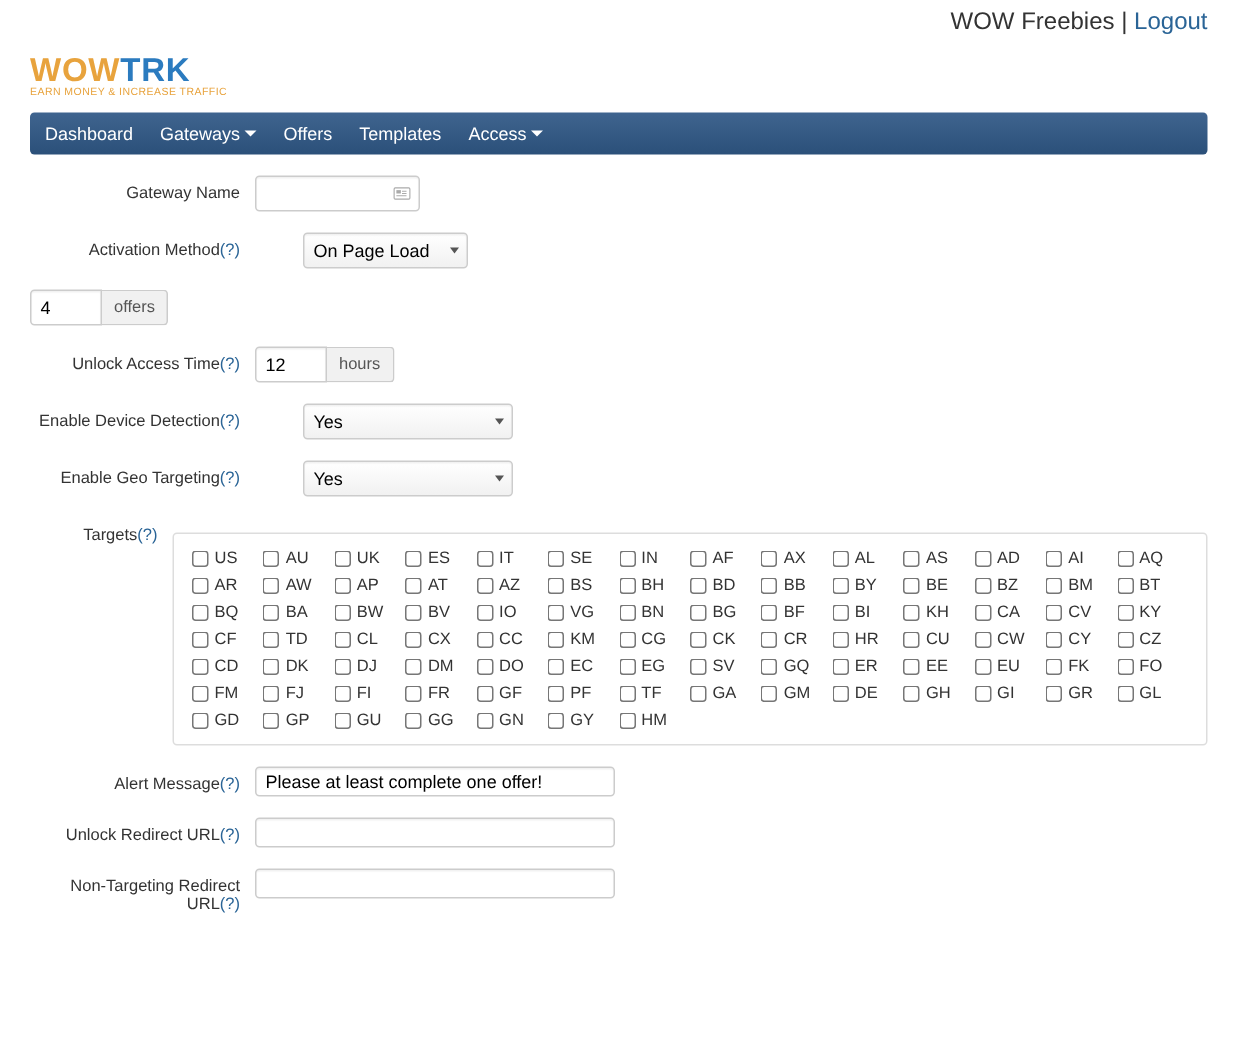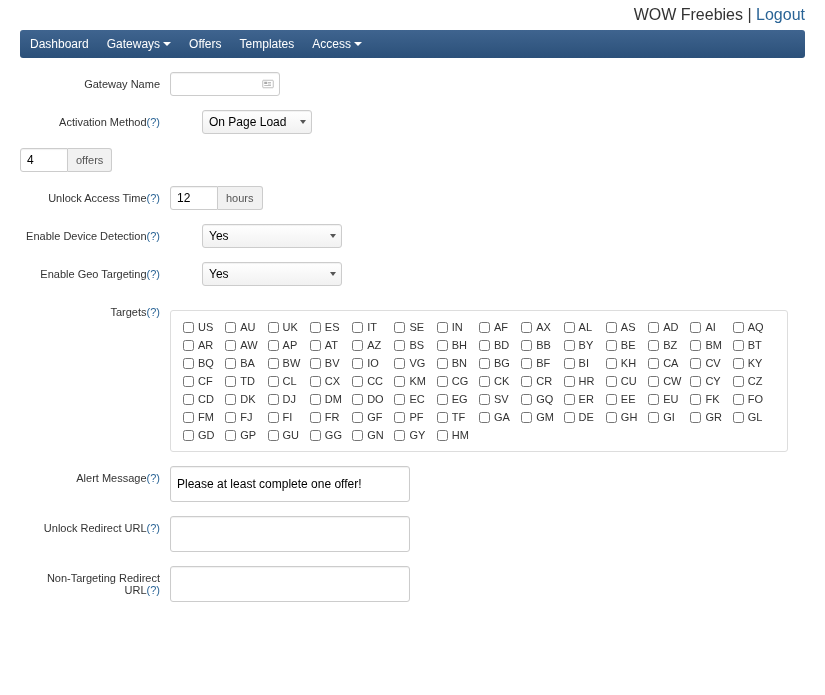--- a/index.html
+++ b/index.html
@@ -14,45 +14,51 @@
   .logo-sub { font-size: 7px; color: #e8a33d; letter-spacing: 0.3px; margin-top: -2px; }
   .navbar { background: linear-gradient(#3f648f,#2b5079); border-radius: 3px; padding: 7px 10px; color: #fff; display: flex; gap: 18px; font-size: 12px; }
   .navbar .item { color: #fff; cursor: pointer; display: flex; align-items: center; gap: 3px; }
   .caret { width:0;height:0;border-left:4px solid transparent;border-right:4px solid transparent;border-top:4px solid #fff; display:inline-block;}
   h1.page-title { font-size: 22px; font-weight: 400; color: #555; margin: 22px 0 8px 0; border-bottom: 1px solid #eee; padding-bottom: 8px;}
   .form-row { display: flex; align-items: flex-start; margin-top: 14px; }
   .form-label { width: 150px; text-align: right; font-size: 11px; color: #333; padding-right: 10px; padding-top: 6px;}
   .help { color: #2a6496; cursor: help; }
   .form-control { border: 1px solid #ccc; border-radius: 3px; padding: 4px 6px; font-size: 12px; background: #fff; font-family: inherit; box-shadow: inset 0 1px 1px rgba(0,0,0,0.06);}
   .input-text { width: 110px; height: 24px;}
-  .input-wide { width: 240px; height: 36px;}
+  .input-wide { width: 240px; height: 20px;}
   .select { width: 110px; height: 24px; appearance: none; -webkit-appearance: none; background: linear-gradient(#fff,#f1f1f1); padding-right: 16px;}
   .select-wrap { position: relative; display: inline-block; padding-left: 32px; }
   .select-wrap:after { content:''; position:absolute; right:6px; top:50%; transform:translateY(-50%); width:0;height:0;border-left:3px solid transparent;border-right:3px solid transparent;border-top:4px solid #555;pointer-events:none;}
   .select-mid { width: 140px; }
   .addon-group { display: flex; }
   .addon-group .num { width: 48px; border-top-right-radius: 0; border-bottom-right-radius:0;}
   .addon-group .addon { border:1px solid #ccc; border-left:none; border-top-right-radius:3px; border-bottom-right-radius:3px; background:#f1f1f1; padding: 4px 8px; font-size:11px; color:#555; display:flex;align-items:center;}
-  .targets-box { border: 1px solid #ddd; border-radius: 3px; padding: 10px 12px; margin-top: 10px; width: 618px;}
+  .targets-box { border: 1px solid #ddd; border-radius: 3px; padding: 10px 12px; margin-top: 10px; width: 690px;}
   .country-grid { display: grid; grid-template-columns: repeat(14, 1fr); row-gap: 6px; }
   .country-cell { display: flex; align-items: center; gap: 4px; font-size: 11px; color: #333; }
   .country-cell input { width: 11px; height: 11px; }
   .icon-input-wrap { position: relative; display:inline-block;}
   .icon-right { position:absolute; right:6px; top:50%; transform:translateY(-50%); color:#aaa; pointer-events:none;}
   svg.small-icon { width:12px; height:12px; display:block;}
 </style>
 </head>
 <body>
 
 <div class="container">
 
   <div class="topbar">
     <span>WOW Freebies</span><span> | </span><a href="#">Logout</a>
   </div>
 
+  <div class="logo-row">
+    <div class="logo">
+      <span class="w1">WOW</span><span class="w2">TRK</span>
+    </div>
+    <div class="logo-sub">EARN MONEY &amp; INCREASE TRAFFIC</div>
+  </div>
 
   <div class="navbar">
     <span class="item">
         <span>Dashboard</span>
       </span>
     <span class="item">
         <span>Gateways</span>
         <span class="caret"></span>
       </span>
     <span class="item">

